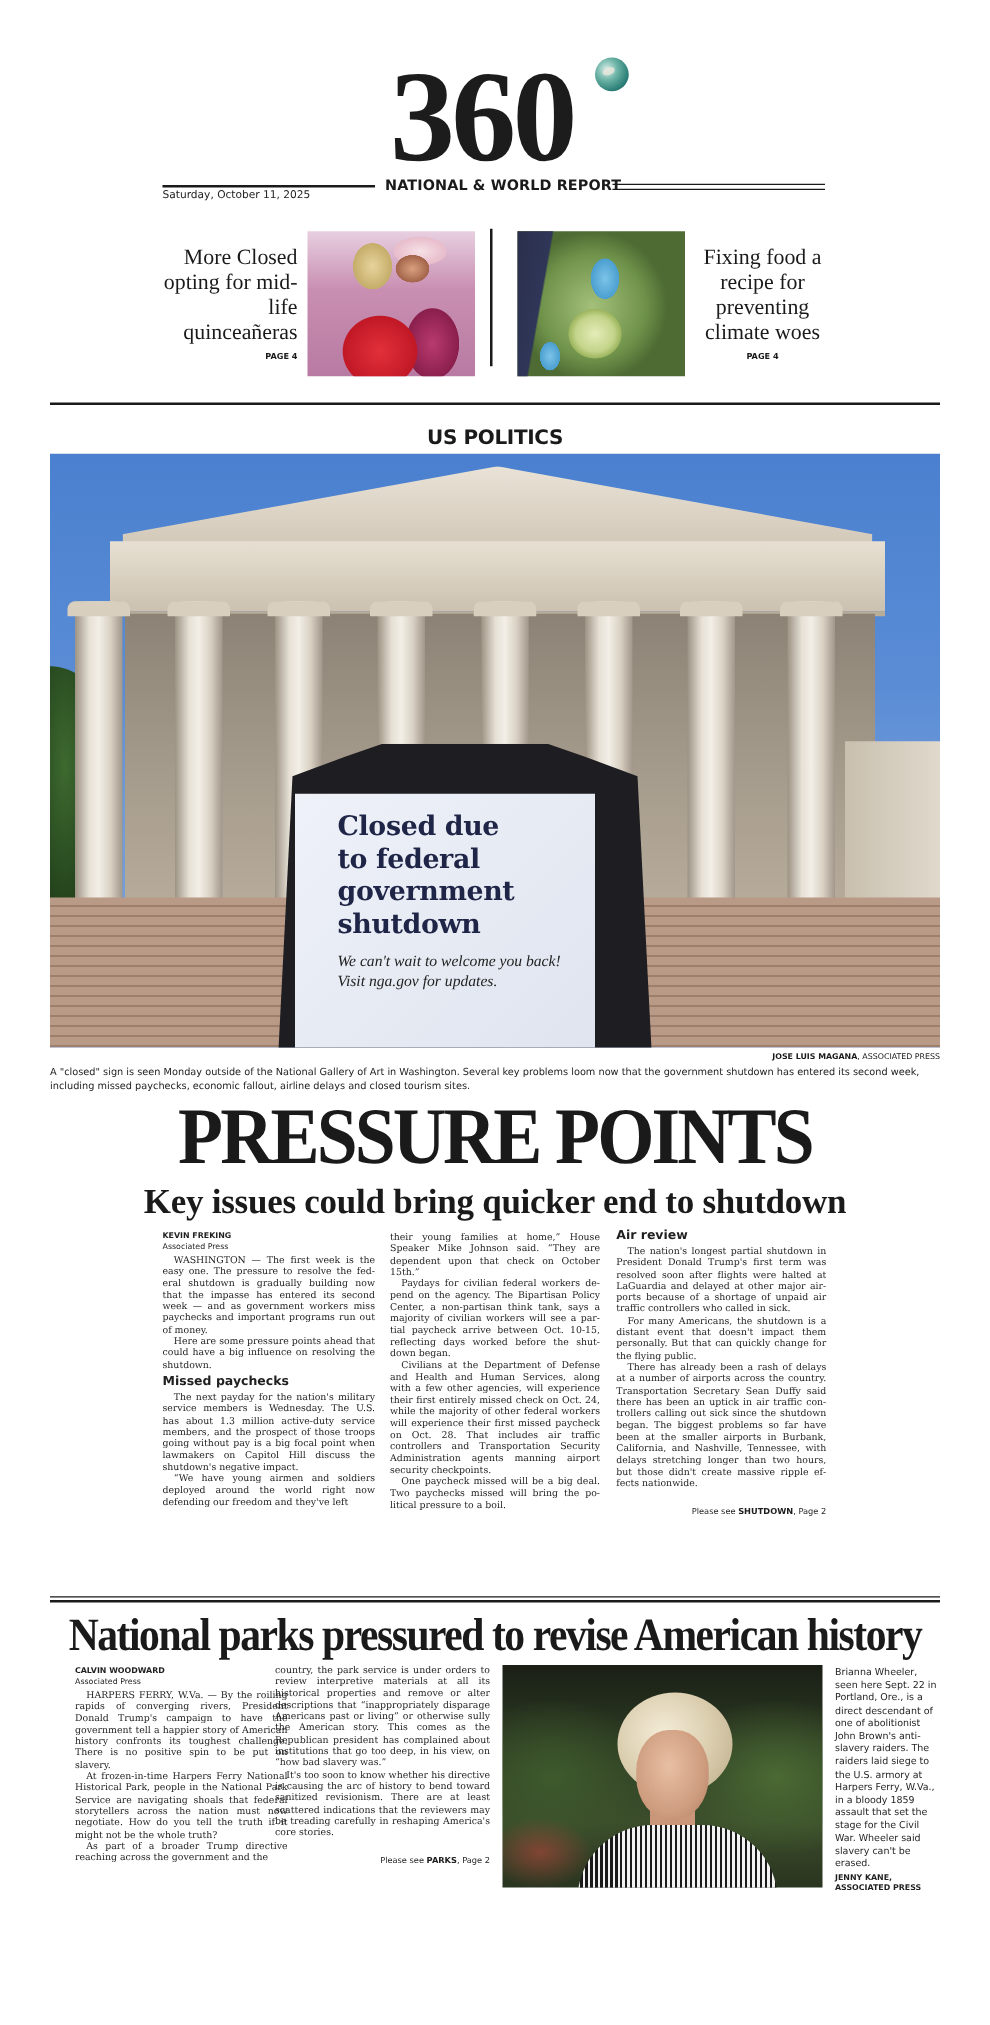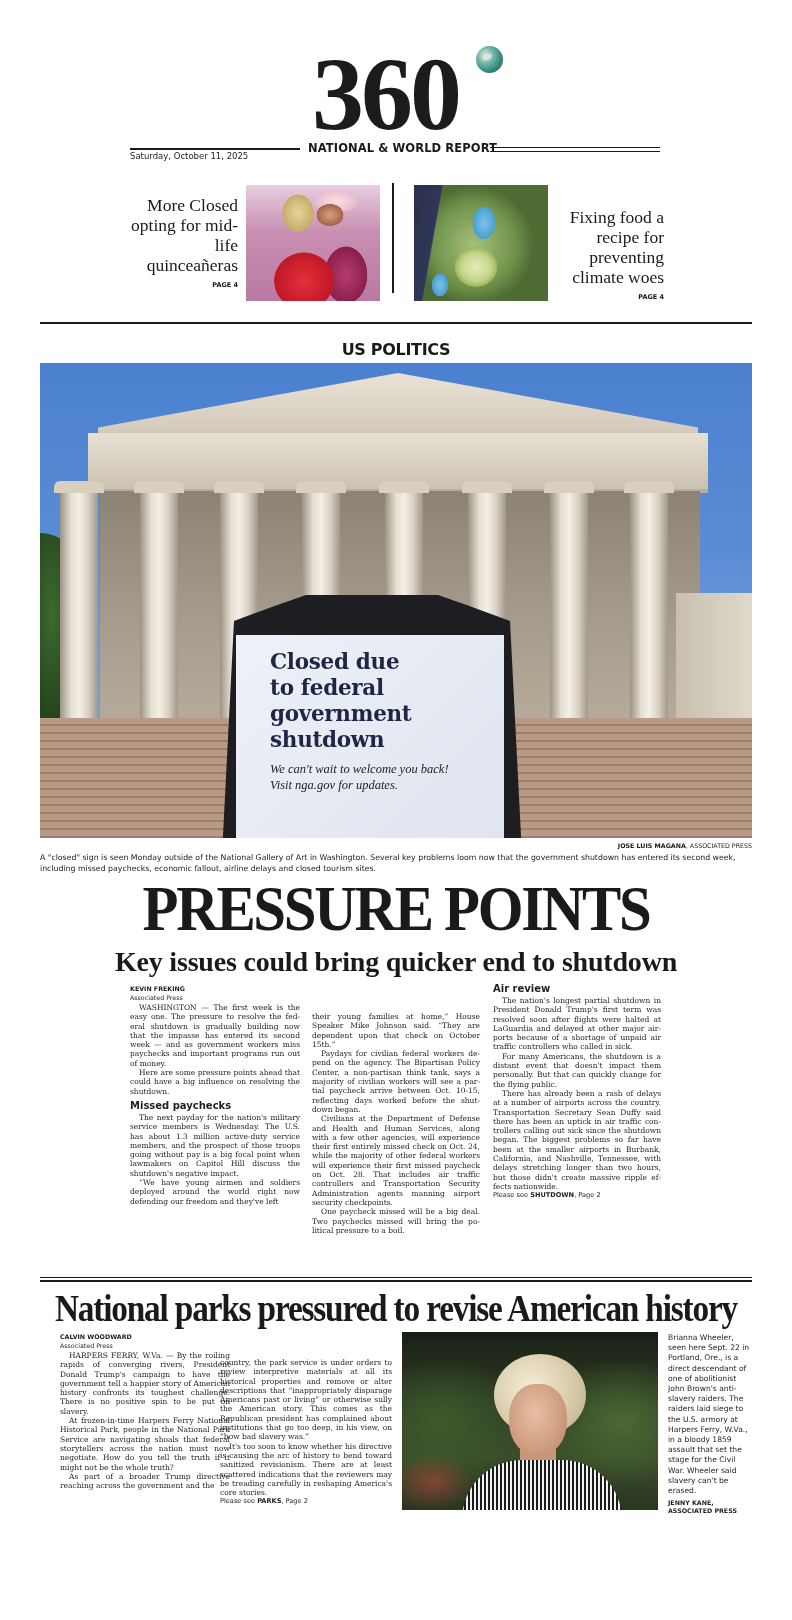--- a/index.html
+++ b/index.html
@@ -16,21 +16,21 @@
   .rule-left { position: absolute; left: 130px; top: 148px; width: 170px; height: 2px; background: #1a1a1a; }
   .section-title { position: absolute; left: 308px; top: 141px; font-family: "DejaVu Sans", sans-serif; font-weight: bold; font-size: 11.5px; letter-spacing: 0.1px; color: #1a1a1a; }
   .rule-right { position: absolute; left: 490px; top: 147px; width: 170px; height: 5px; border-top: 1px solid #1a1a1a; border-bottom: 1px solid #1a1a1a; }
 
   
   .teaser { position: absolute; top: 185px; height: 116px; }
   .teaser-left { left: 130px; width: 250px; }
   .teaser-right { left: 414px; width: 250px; }
   .teaser-head { font-family: "Liberation Serif", serif; font-size: 17.5px; line-height: 20px; color: #1a1a1a; }
   .teaser-left .teaser-text { position: absolute; left: 0; top: 10px; width: 108px; text-align: right; }
-  .teaser-right .teaser-text { position: absolute; left: 142px; top: 22px; width: 108px; text-align: right; }
+  .teaser-right .teaser-text { position: absolute; left: 142px; top: 10px; width: 108px; text-align: center; }
   .teaser-page { font-family: "DejaVu Sans", sans-serif; font-weight: bold; font-size: 6.5px; margin-top: 6px; color: #1a1a1a; }
   .teaser-img { position: absolute; top: 0; width: 134px; height: 116px; overflow: hidden; }
   .teaser-left .teaser-img { left: 116px;
      background:
        radial-gradient(ellipse 22px 18px at 84px 30px, #d9a07e 0%, #a3644a 60%, transparent 62%),
        radial-gradient(ellipse 30px 16px at 90px 16px, #f6e1e6 0%, #e8bccb 70%, transparent 72%),
        radial-gradient(ellipse 22px 26px at 52px 28px, #e7d49c 0%, #c5ad6a 70%, transparent 72%),
        radial-gradient(ellipse 42px 40px at 58px 96px, #e2303a 0%, #c11826 70%, transparent 72%),
        radial-gradient(ellipse 30px 40px at 100px 90px, #b83a6e 0%, #8a1f4c 70%, transparent 72%),
        linear-gradient(180deg, #e7cfe0 0%, #c98fb2 40%, #b87aa2 100%); }
@@ -56,39 +56,39 @@
   .ph-cella { position: absolute; left: 60px; top: 128px; width: 600px; height: 240px; background: linear-gradient(180deg, #8c8376 0%, #a49a8b 50%, #b8ad9c 100%); }
   .ph-col { position: absolute; top: 118px; width: 38px; height: 250px;
      background: linear-gradient(90deg, #9d9384 0%, #e6e0d5 30%, #f3efe7 50%, #d8d0c2 75%, #a1978a 100%); }
   .ph-col::before { content: ""; position: absolute; left: -6px; top: 0; width: 50px; height: 12px; background: #d8cfbf; border-radius: 6px 6px 0 0; }
   .ph-right-wing { position: absolute; left: 636px; top: 230px; width: 76px; height: 150px; background: linear-gradient(90deg, #c8bfae 0%, #e0d9cc 100%); }
   .ph-tree { position: absolute; left: 0; top: 170px; width: 40px; height: 200px; background: radial-gradient(ellipse at 30% 40%, #3d6a2f 0%, #22401b 70%, #16280f 100%); border-radius: 0 40px 20px 0; }
   .ph-steps { position: absolute; left: 0; top: 355px; width: 712px; height: 120px;
      background: repeating-linear-gradient(180deg, #b99a86 0px, #b99a86 6px, #9e7f6c 6px, #9e7f6c 8px); }
   .ph-sign-frame { position: absolute; left: 182px; top: 232px; width: 300px; height: 260px; background: #1d1d22;
      clip-path: polygon(18% 4%, 28% 0%, 72% 0%, 82% 4%, 96% 10%, 100% 100%, 0% 100%, 4% 10%); }
-  .ph-sign { position: absolute; left: 196px; top: 272px; width: 268px; height: 210px; background: linear-gradient(135deg, #eef1f8 0%, #dfe4ef 100%); padding: 14px 16px 0 34px; }
+  .ph-sign { position: absolute; left: 196px; top: 272px; width: 240px; height: 210px; background: linear-gradient(135deg, #eef1f8 0%, #dfe4ef 100%); padding: 14px 16px 0 34px; }
   .sign-headline { font-family: "DejaVu Serif", serif; font-weight: bold; font-size: 21.5px; line-height: 26px; color: #1f2547; white-space: pre-line; letter-spacing: -0.3px; }
   .sign-sub { margin-top: 8px; font-family: "Liberation Serif", serif; font-style: italic; font-size: 12.5px; line-height: 16px; color: #222; white-space: pre-line; }
 
   .photo-credit { position: absolute; right: 40px; top: 842px; font-family: "DejaVu Sans", sans-serif; font-size: 6.3px; color: #1a1a1a; }
   .photo-credit b { font-weight: bold; }
   .caption { position: absolute; left: 40px; top: 852px; width: 712px; font-family: "DejaVu Sans", sans-serif; font-size: 7.8px; line-height: 11px; color: #222; }
 
   
   .headline-main { position: absolute; left: 0; top: 876px; width: 792px; text-align: center; font-family: "Liberation Serif", serif; font-weight: bold; font-size: 64px; line-height: 66px; letter-spacing: -2.5px; color: #1a1a1a; transform: scaleX(0.92); }
   .deck { position: absolute; left: 0; top: 946px; width: 792px; text-align: center; font-family: "Liberation Serif", serif; font-size: 28px; line-height: 32px; color: #1a1a1a; letter-spacing: -0.2px; }
 
   .col { position: absolute; font-family: "DejaVu Serif", serif; font-size: 7.5px; line-height: 9.3px; color: #1f1f1f; text-align: justify; hyphens: manual; }
   .col p { text-indent: 9px; }
-  .col p.noindent { text-indent: 0; margin-top: 27px; }
+  .col p.noindent { text-indent: 0; }
   .byline { font-family: "DejaVu Sans", sans-serif; font-weight: bold; font-size: 6.3px; line-height: 8px; text-indent: 0 !important; }
   .agency { font-family: "DejaVu Sans", sans-serif; font-size: 6.3px; line-height: 9px; text-indent: 0 !important; margin-bottom: 1px; }
   .subhead { font-family: "DejaVu Sans", sans-serif; font-weight: bold; font-size: 10px; line-height: 12px; margin: 4px 0 1px 0; text-align: left; }
-  .jump { font-family: "DejaVu Sans", sans-serif; font-size: 6.6px; }
+  .jump { font-family: "DejaVu Sans", sans-serif; font-size: 6.6px; text-align: right; margin-top: 14px; }
   .jump b { font-weight: bold; }
 
   .col-1 { left: 130px; top: 985px; width: 170px; }
   .col-2 { left: 312px; top: 985px; width: 168px; }
   .col-3 { left: 493px; top: 983px; width: 168px; }
 
   
   .double-rule { position: absolute; left: 40px; top: 1277px; width: 712px; height: 5px; border-top: 1px solid #1a1a1a; border-bottom: 2px solid #1a1a1a; }
   .headline-2 { position: absolute; left: 0; top: 1288px; width: 792px; text-align: center; font-family: "Liberation Serif", serif; font-weight: bold; font-size: 37px; line-height: 42px; letter-spacing: -1.3px; color: #1a1a1a; transform: scaleX(0.9); }
   .col-4 { left: 40px; top: 1333px; width: 170px; margin-left: 20px; }

